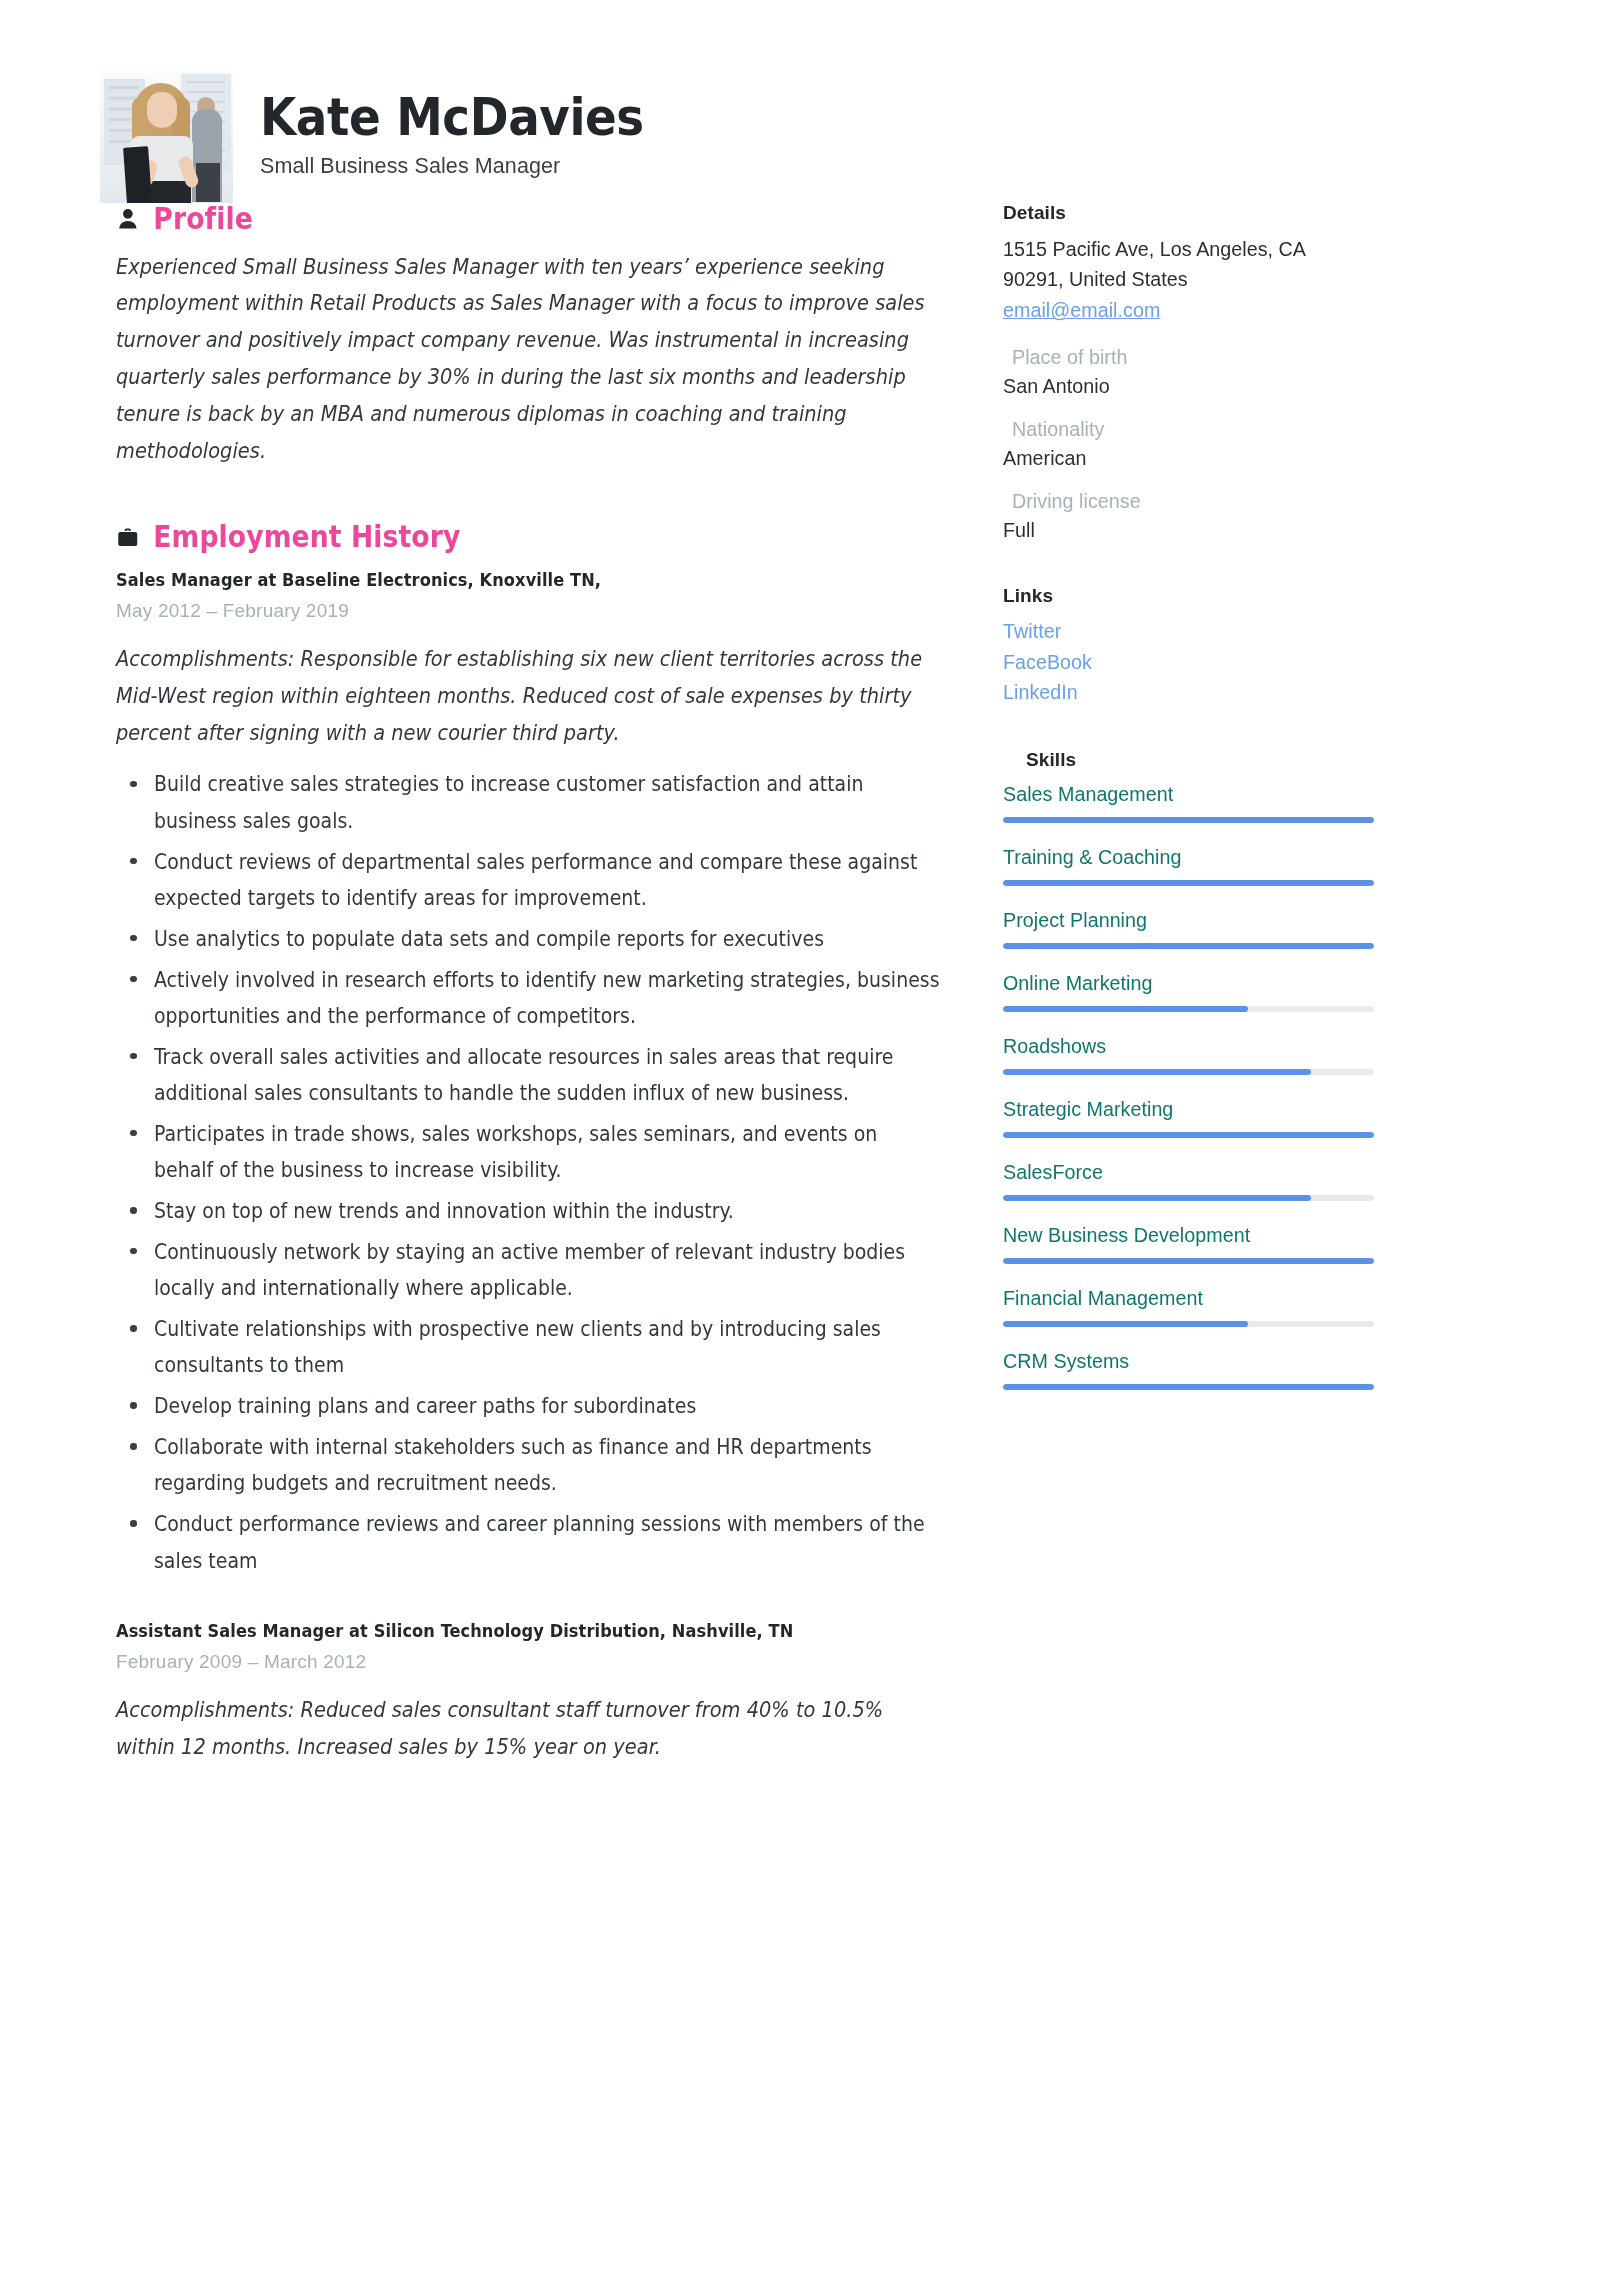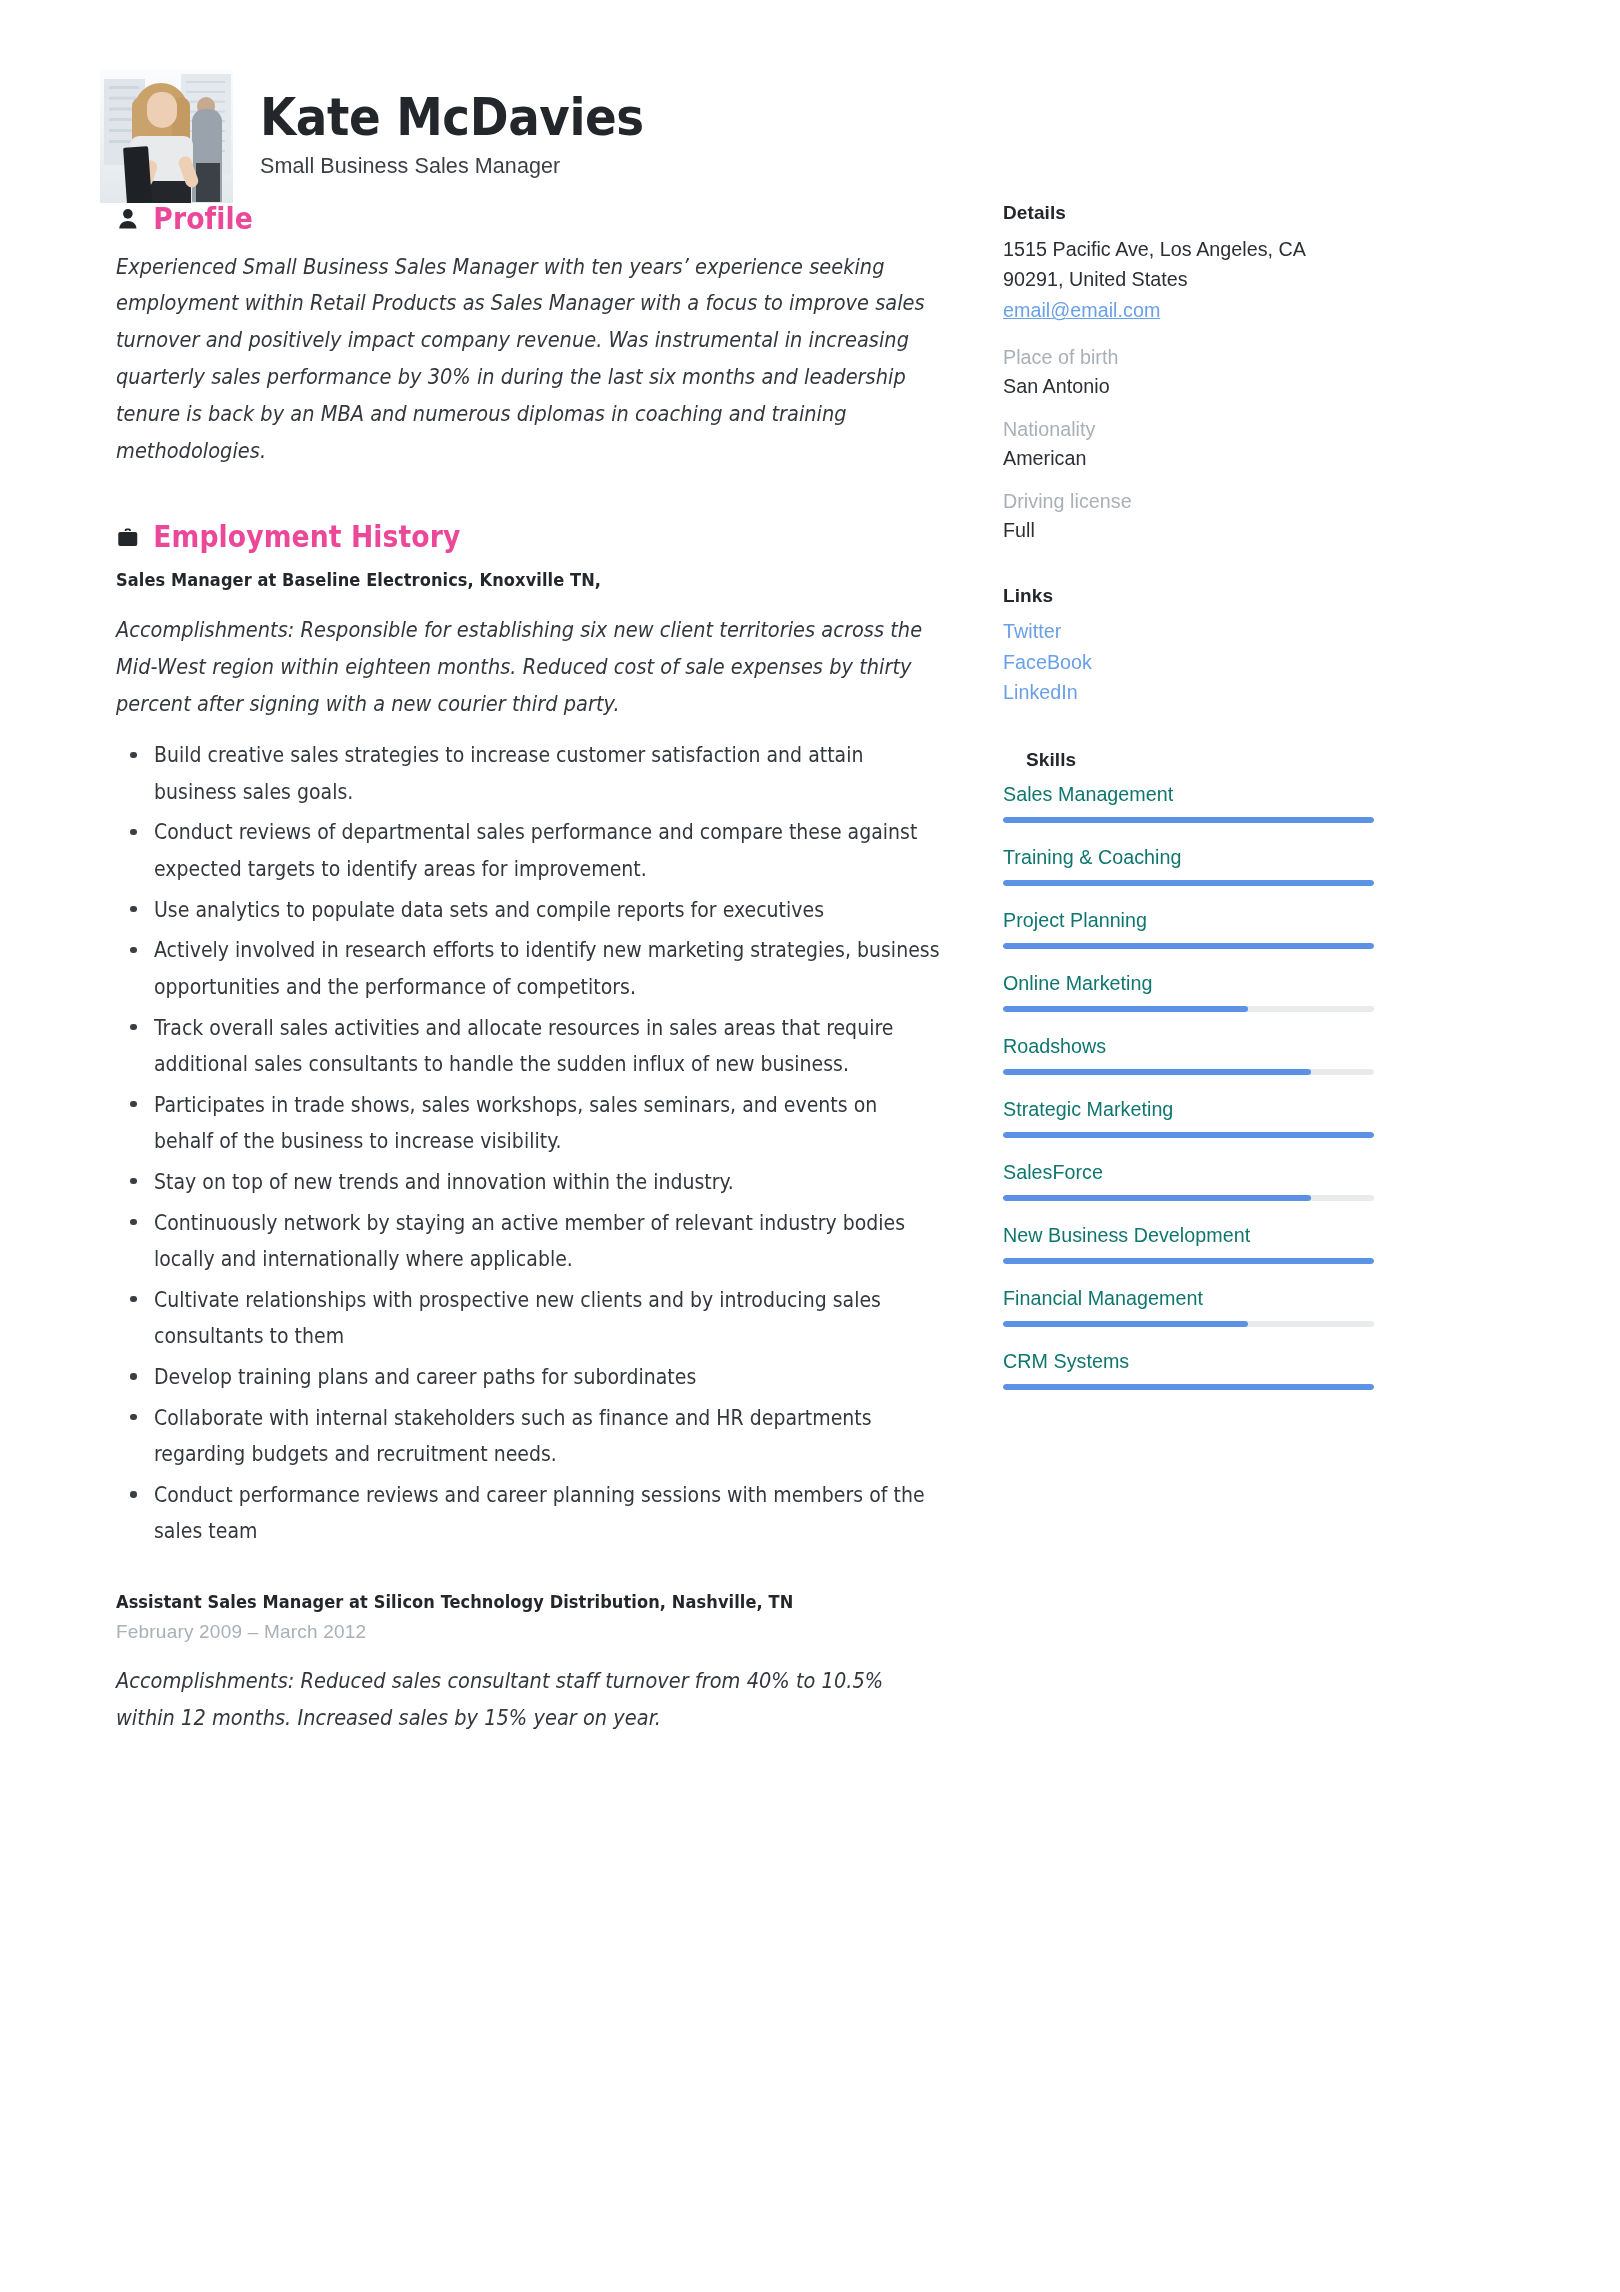--- a/index.html
+++ b/index.html
@@ -96,21 +96,21 @@
     font-family:"Liberation Sans", sans-serif;
     font-size:19px; font-weight:700; color:#23272c; letter-spacing:0.1px;
   }
   .side-block { margin-bottom:32px; }
   .side-line {
     font-family:"Liberation Sans", sans-serif;
     font-size:19.7px; line-height:1.52; color:#2b2f34; letter-spacing:0.04px;
   }
   .side-label {
     font-family:"Liberation Sans", sans-serif;
-    font-size:19.7px; color:#a8b0b8; margin-top:19.7px; letter-spacing:0.04px;
+    font-size:19.7px; color:#a8b0b8; margin-top:19.7px; letter-spacing:0.04px;margin-left:9px;
   }
   .side-val {
     font-family:"Liberation Sans", sans-serif;
     font-size:19.7px; color:#2b2f34; margin-top:6.3px; letter-spacing:0.04px;
   }
   .link {
     font-family:"Liberation Sans", sans-serif;
     font-size:19.7px; color:#6aa0e8; line-height:1.55; display:block;
     text-decoration:none; letter-spacing:0.04px;
   }
@@ -174,20 +174,21 @@
           <svg width="21.5" height="21.5" viewBox="0 0 24 24">
               <path d="M8.6 4.6V3.4c0-1 .8-1.8 1.8-1.8h3.2c1 0 1.8.8 1.8 1.8v1.2h-1.9V3.7h-3v.9z" fill="#23272c"></path>
               <rect x="1.4" y="5.6" width="21.2" height="15.6" rx="2.2" fill="#23272c"></rect>
             </svg>
         </span>
         <h2>Employment History</h2>
       </div>
 
       <div class="job" style="margin-top:9px">
         <div class="job-title">Sales Manager at Baseline Electronics, Knoxville TN,</div>
+        <div class="job-dates">May 2012  –  February 2019</div>
         <p class="para job-acc">Accomplishments: Responsible for establishing six new client territories across the Mid-West region within eighteen months. Reduced cost of sale expenses by thirty percent after signing with a new courier third party.</p>
         <ul class="duties">
           <li>Build creative sales strategies to increase customer satisfaction and attain business sales goals.</li>
           <li>Conduct reviews of departmental sales performance and compare these against expected targets to identify areas for improvement.</li>
           <li>Use analytics to populate data sets and compile reports for executives</li>
           <li>Actively involved in research efforts to identify new marketing strategies, business opportunities and the performance of competitors.</li>
           <li>Track overall sales activities and allocate resources in sales areas that require additional sales consultants to handle the sudden influx of new business.</li>
           <li>Participates in trade shows, sales workshops, sales seminars, and events on behalf of the business to increase visibility.</li>
           <li>Stay on top of new trends and innovation within the industry.</li>
           <li>Continuously network by staying an active member of relevant industry bodies locally and internationally where applicable.</li>

